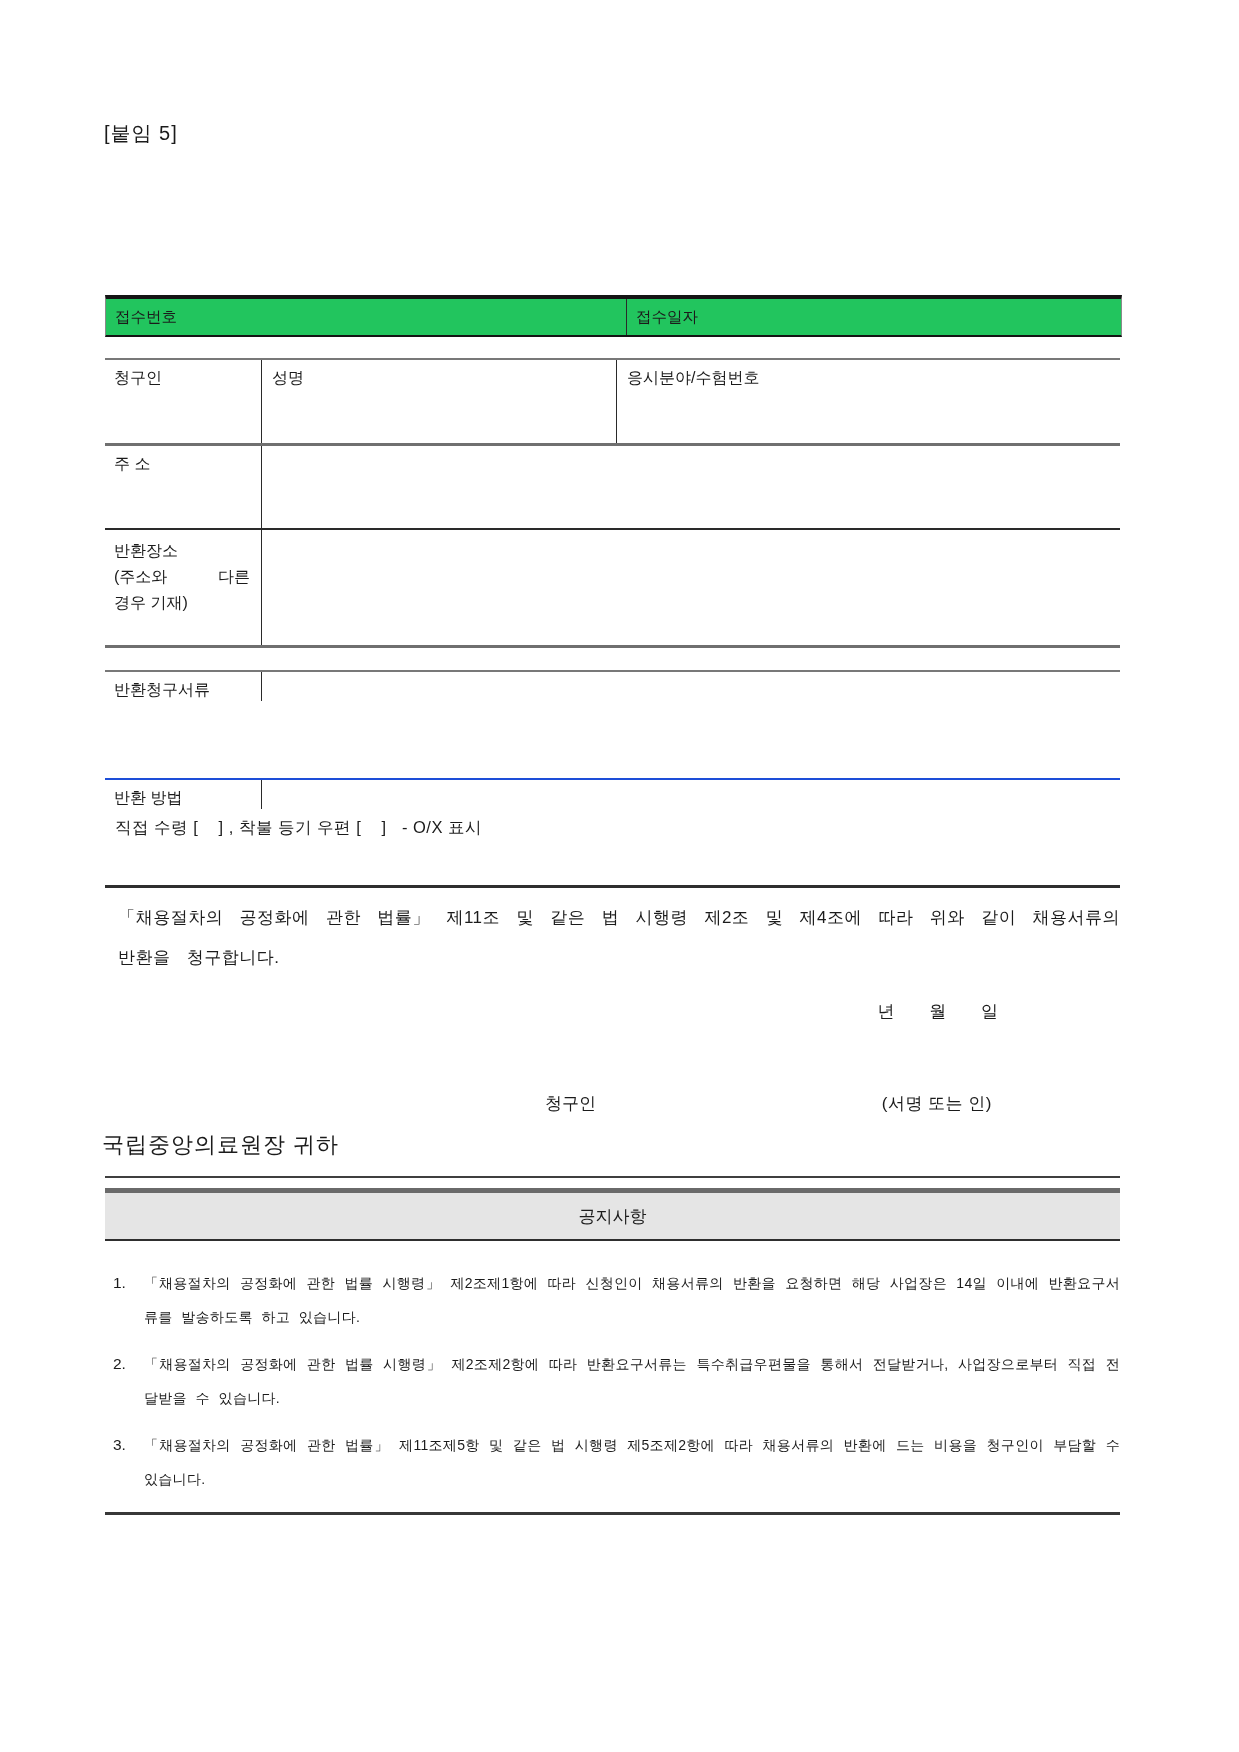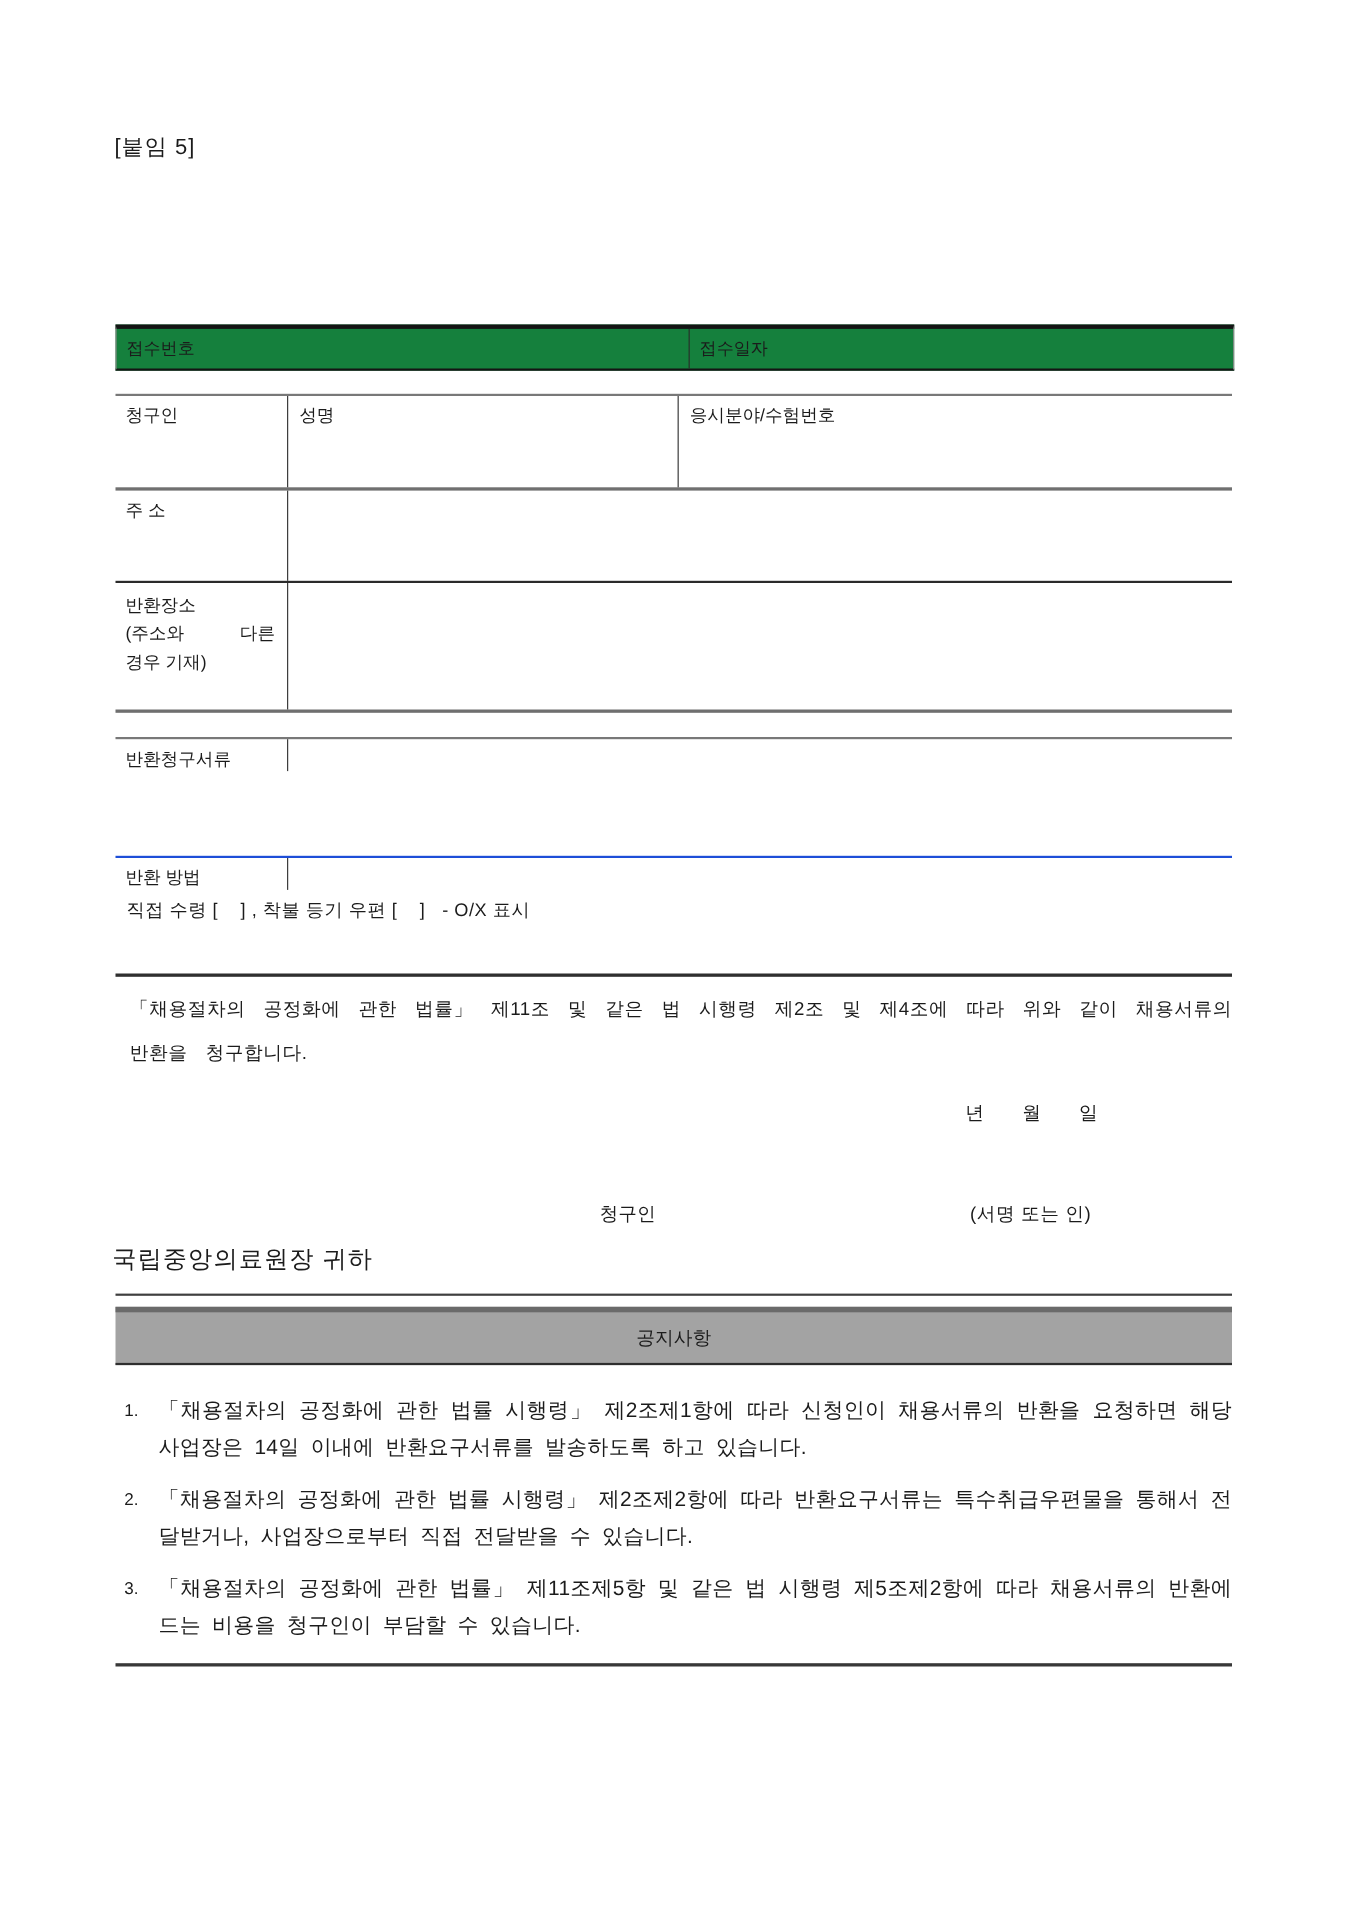--- a/index.html
+++ b/index.html
@@ -96,47 +96,47 @@
 
   
   .recipient{left:102px;top:1130px;font-size:22px;letter-spacing:1px;}
 
   
   .hr1{left:105px;top:1176px;width:1015px;height:2px;background:#3f3f3f;}
 
   
   .noticebar{
     left:105px;top:1188px;width:1015px;height:46px;
-    background:#a3a3a3;
+    background:#e5e5e5;
     border-top:5px solid #6a6a6a;
     border-bottom:2px solid #2e2e2e;
     display:flex;align-items:center;justify-content:center;
     font-size:17px;
   }
 
   
   .notes{left:113px;top:1266px;width:1007px;}
   .note{display:flex;margin-bottom:13px;}
   .note .no{width:31px;flex:none;font-size:15.5px;line-height:34px;}
   .note .txt{
-    flex:1;font-size:19px;line-height:34px;
+    flex:1;font-size:14px;line-height:34px;
     text-align:justify;word-spacing:4.5px;letter-spacing:.3px;
   }
 
   .hrend{left:105px;top:1512px;width:1015px;height:3px;background:#383838;}
 </style>
 </head>
 <body>
 
 <div class="page">
 
   <div class="abs attach">[붙임 5]</div>
 
 
-  <div class="abs t1" style="background:#15803d;">
+  <div class="abs t1" style="background:#22c55e;">
     <div class="cell c-left">
       <span>접수번호</span>
       <span></span>
     </div>
     <div class="cell c-right">
       <span>접수일자</span>
       <span></span>
     </div>
   </div>
 

